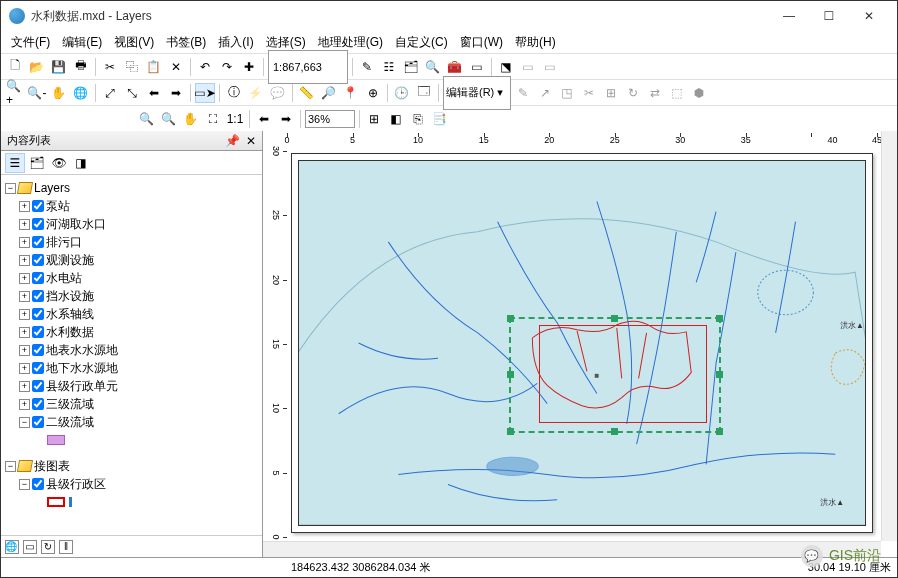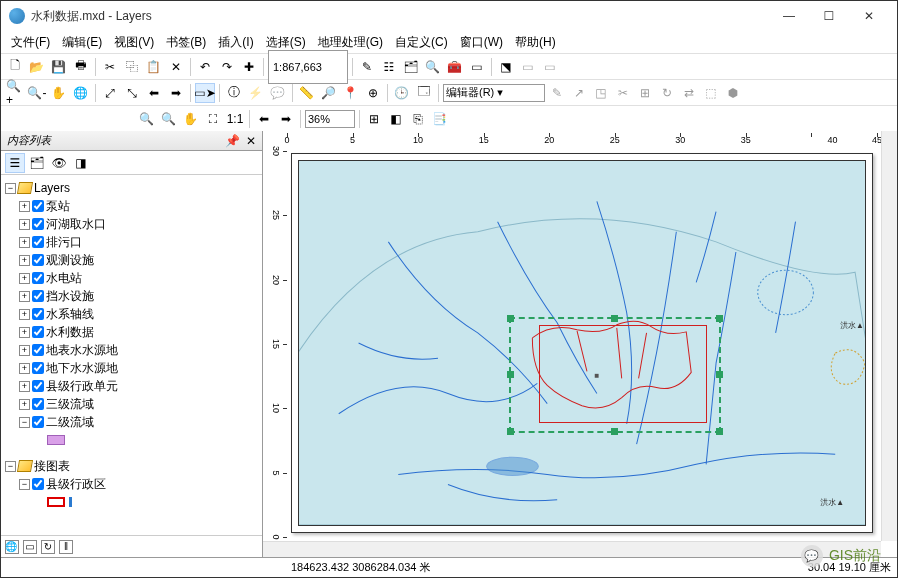--- a/index.html
+++ b/index.html
@@ -10,25 +10,25 @@
 .winbtns { display: flex; }
 .winbtn { width: 40px; height: 28px; display: flex; align-items: center; justify-content: center; color: #333; cursor: pointer; }
 .menubar { height: 22px; display: flex; align-items: center; padding: 0 6px; gap: 4px; }
 .menuitem { padding: 2px 4px; cursor: pointer; }
 .toolbar { height: 26px; display: flex; align-items: center; padding: 0 4px; gap: 2px; border-top: 1px solid #e0e0e0; }
 .tbtn { width: 20px; height: 20px; display: flex; align-items: center; justify-content: center; cursor: pointer; border: 1px solid transparent; }
 .tbtn.disabled { opacity: .4; cursor: default; }
 .tsep { width: 1px; height: 18px; background: #ccc; margin: 0 2px; }
 .scale-input { width: 80px; height: 34px; border: 1px solid #999; padding: 0 4px; font-size: 11px; }
 .combo { width: 50px; height: 18px; border: 1px solid #999; font-size: 11px; padding: 0 2px; }
-.editor-combo { width: 102px; height: 18px; border: 1px solid #999; font-size: 11px; padding: 0 2px; }
+.editor-combo { width: 68px; height: 18px; border: 1px solid #999; font-size: 11px; padding: 16px 2px; }
 .mainrow { display: flex; height: calc(100% - 30px - 22px - 26px - 26px - 26px - 20px); }
 .toc { width: 262px; border-right: 1px solid #999; display: flex; flex-direction: column; }
 .toc-header { height: 20px; background: linear-gradient(#f5f5f5,#e5e5e5); display: flex; align-items: center; padding: 0 6px; border-bottom: 1px solid #999; }
-.toc-header .txt { flex: 1; font-size: 11px; font-style: italic; }
+.toc-header .txt { flex: 1; font-size: 11px; }
 .toc-tabs { height: 24px; display: flex; align-items: center; padding: 2px 4px; gap: 2px; border-bottom: 1px solid #ccc; }
 .toc-tab { width: 20px; height: 20px; border: 1px solid transparent; display: flex; align-items: center; justify-content: center; cursor: pointer; }
 .toc-tab.active { border: 1px solid #aecff7; background: #ddeeff; }
 .tree { flex: 1; overflow: auto; padding: 4px; background: #fff; }
 .tree-row { display: flex; align-items: center; height: 18px; gap: 2px; cursor: pointer; }
 .exp { width: 11px; height: 11px; border: 1px solid #888; display: flex; align-items: center; justify-content: center; font-size: 9px; line-height: 1; background: #fff; }
 .ck { width: 12px; height: 12px; }
 .layers-ic { width: 14px; height: 12px; background: linear-gradient(135deg,#ffe680,#ffc030); border: 1px solid #b08000; transform: skewX(-10deg); }
 .swatch { width: 18px; height: 10px; border: 2px solid #d00; background: transparent; }
 .bar { width: 3px; height: 10px; background: #2a7ad0; margin-left: 2px; }

